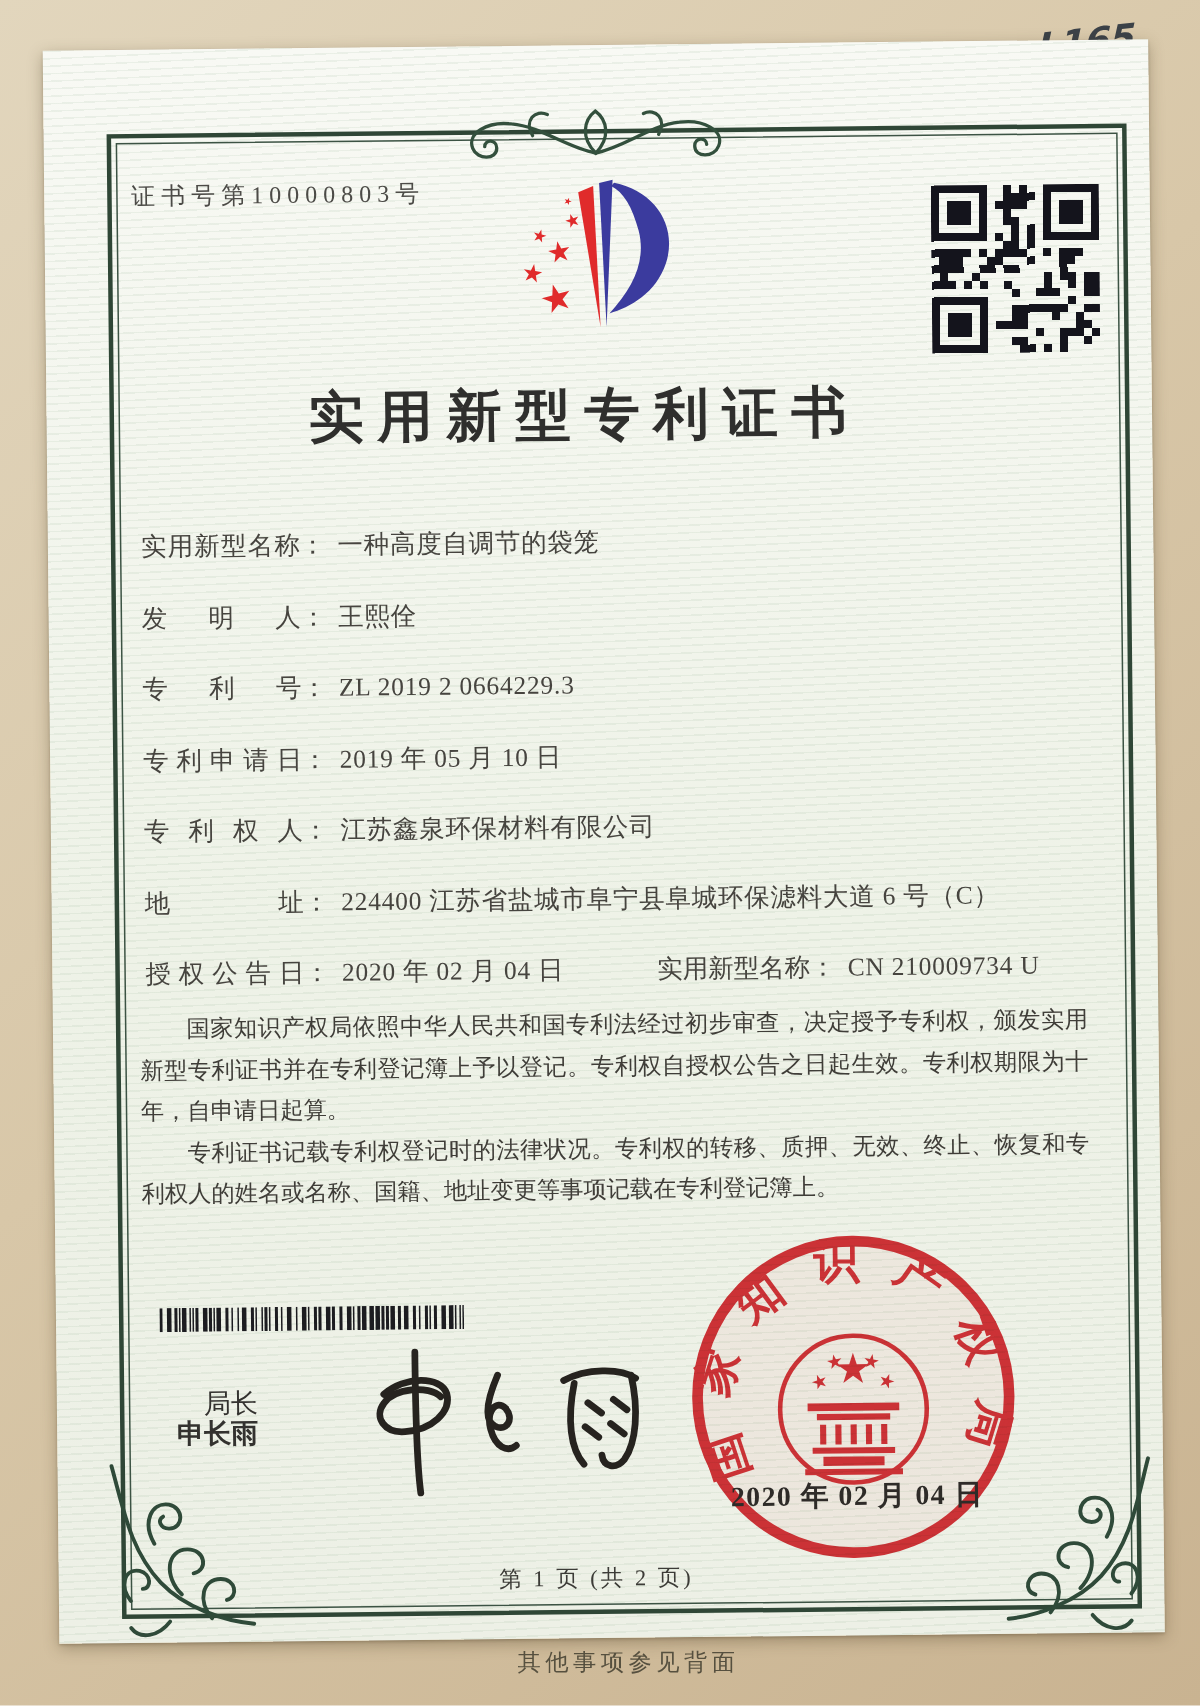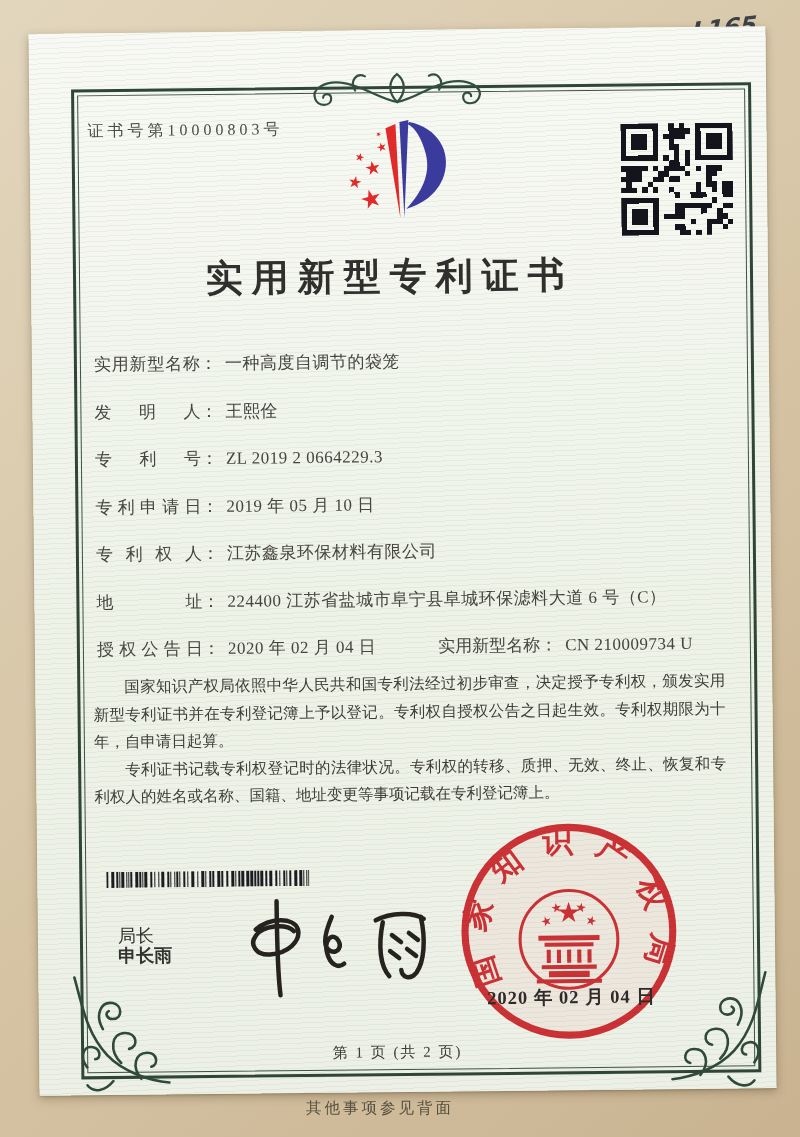--- a/index.html
+++ b/index.html
@@ -27,29 +27,29 @@
   .fields{position:absolute;left:62px;top:320px;width:640px;}
   .frow{height:47.5px;font-size:17px;color:#46443f;white-space:nowrap;}
   .f-label{display:inline-block;width:106px;text-align:justify;text-align-last:justify;color:#46443f;}
   .f-colon{margin-right:8px;}
   .f-value{letter-spacing:.5px;}
   .pair2{margin-left:62px;}
   .body-text{position:absolute;left:58px;top:640px;width:632px;font-size:15.5px;
     line-height:1.78;color:#3f3d38;text-align:justify;}
   .body-text p{margin:0;text-indent:2em;}
   .barcode{position:absolute;left:69px;top:839px;width:203px;height:16px;}
-  .signer{position:absolute;left:80px;top:894px;font-size:18px;color:#33322f;line-height:1.1;}
+  .signer{position:absolute;left:80px;top:894px;font-size:18px;color:#33322f;line-height:1.1;text-align:right;}
   .signer .name{font-weight:600;}
   .signature{position:absolute;left:188px;top:858px;}
   .seal{position:absolute;left:419px;top:791px;width:224px;height:224px;mix-blend-mode:multiply;opacity:.92;}
   .seal-date{position:absolute;left:431px;top:956px;width:204px;text-align:center;
     font-size:18.5px;font-weight:700;color:#2e2b28;letter-spacing:1px;z-index:5;}
   .page-ind{position:absolute;left:0;right:20px;top:1013px;text-align:center;font-size:15px;color:#3c3b37;letter-spacing:2px;}
   .back-note{position:absolute;left:0;top:1098px;width:760px;text-align:center;
-    font-size:15.5px;color:#56503f;letter-spacing:3px;}
+    font-size:15.5px;color:#56503f;letter-spacing:3px;padding-left:39px;}
   .hand-note{position:absolute;left:692px;top:14px;font-size:24px;color:#3c4248;
     font-family:"DejaVu Sans",sans-serif;font-style:italic;transform:rotate(-6deg) skewX(-8deg);font-weight:600;}
 </style>
 </head>
 <body>
 
 <span class="hand-note">L165</span>
 
 <div class="paper">
 

